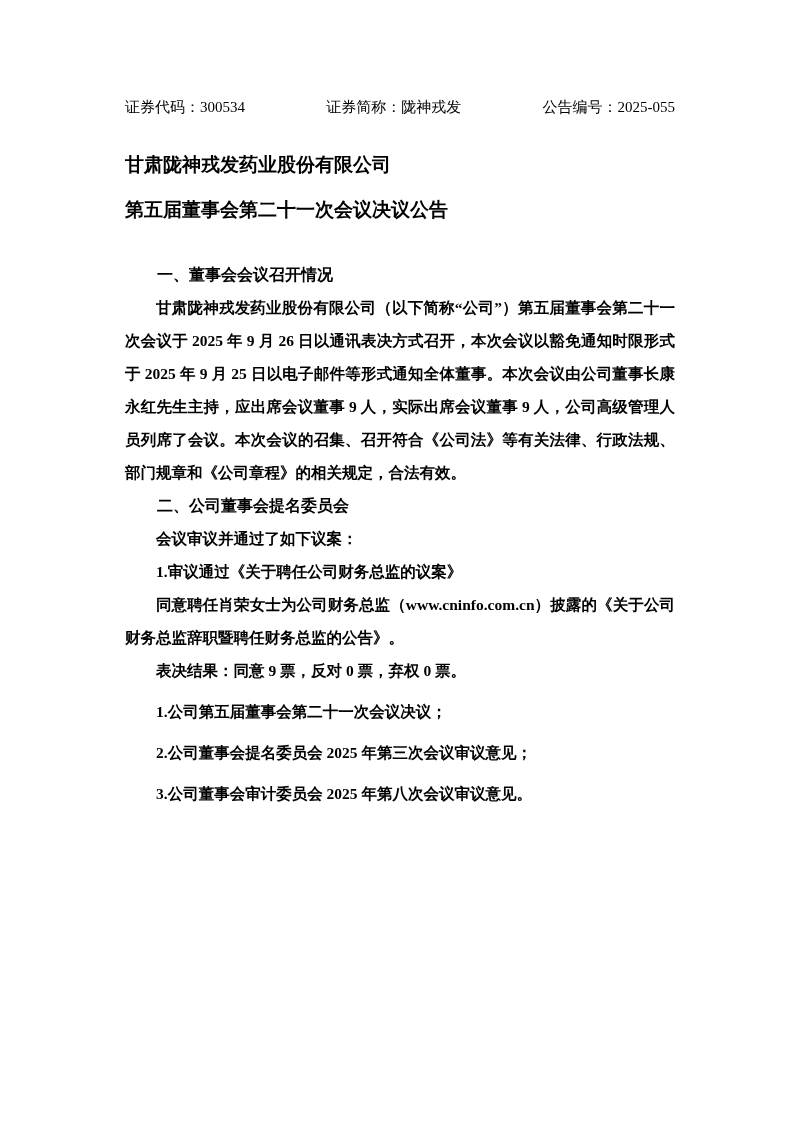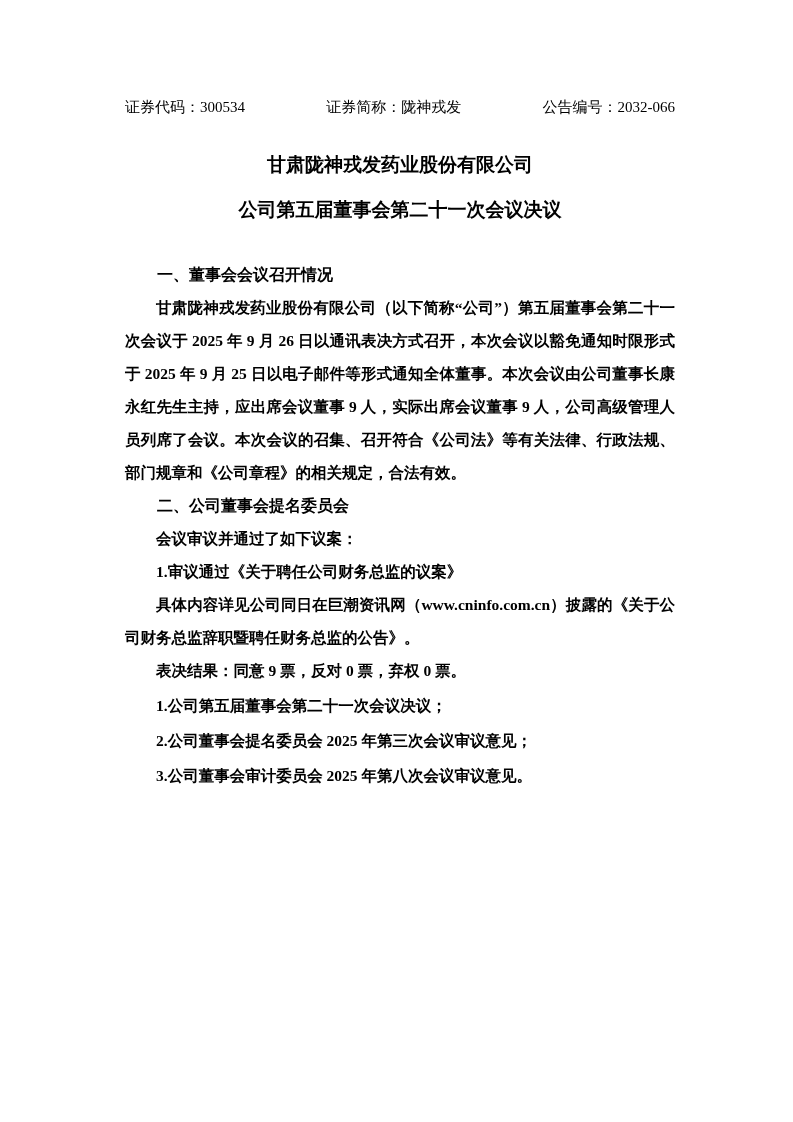--- a/index.html
+++ b/index.html
@@ -21,21 +21,20 @@
   }
   .doc-header {
     display: flex;
     justify-content: space-between;
     align-items: baseline;
     font-size: 15px;
     line-height: 22px;
     margin-bottom: 24px;
   }
   .doc-title {
-    text-align: center;
     font-size: 19px;
     font-weight: bold;
     line-height: 45px;
     margin: 0 0 26px 0;
   }
   .doc-title .title-line {
     display: block;
   }
   p, h2, h3 {
     margin: 0;
@@ -53,46 +52,46 @@
   }
   .section-heading {
     font-weight: bold;
     font-size: 16px;
   }
   .sub-heading {
     font-weight: bold;
     font-size: 15.5px;
   }
   .list-para {
-    margin-top: 2px;
+    margin-top: 8px;
   }
 </style>
 </head>
 <body>
 
 <div class="page">
 
   <div class="doc-header">
     <span>证券代码：300534</span>
     <span>证券简称：陇神戎发</span>
-    <span>公告编号：2032-066</span>
+    <span>公告编号：2025-055</span>
   </div>
 
   <h1 class="doc-title">
     <span class="title-line">甘肃陇神戎发药业股份有限公司</span>
-    <span class="title-line">公司第五届董事会第二十一次会议决议</span>
+    <span class="title-line">第五届董事会第二十一次会议决议公告</span>
   </h1>
 
 
   <h2 class="indent section-heading">一、董事会会议召开情况</h2>
   <p class="indent">甘肃陇神戎发药业股份有限公司（以下简称“公司”）第五届董事会第二十一次会议于 2025 年 9 月 26 日以通讯表决方式召开，本次会议以豁免通知时限形式于 2025 年 9 月 25 日以电子邮件等形式通知全体董事。本次会议由公司董事长康永红先生主持，应出席会议董事 9 人，实际出席会议董事 9 人，公司高级管理人员列席了会议。本次会议的召集、召开符合《公司法》等有关法律、行政法规、部门规章和《公司章程》的相关规定，合法有效。</p>
 
   <h2 class="indent section-heading">二、公司董事会提名委员会</h2>
   <p class="indent">会议审议并通过了如下议案：</p>
   <h3 class="indent sub-heading">1.审议通过《关于聘任公司财务总监的议案》</h3>
-  <p class="indent">具体内容详见公司同日在巨潮资讯网（www.cninfo.com.cn）披露的《关于公司财务总监辞职暨聘任财务总监的公告》。</p>
+  <p class="indent">同意聘任肖荣女士为公司财务总监（www.cninfo.com.cn）披露的《关于公司财务总监辞职暨聘任财务总监的公告》。</p>
   <p class="indent">表决结果：同意 9 票，反对 0 票，弃权 0 票。</p>
 
   <p class="indent list-para">1.公司第五届董事会第二十一次会议决议；</p>
   <p class="indent list-para">2.公司董事会提名委员会 2025 年第三次会议审议意见；</p>
   <p class="indent list-para">3.公司董事会审计委员会 2025 年第八次会议审议意见。</p>
 
 </div>
 
 </body></html>

